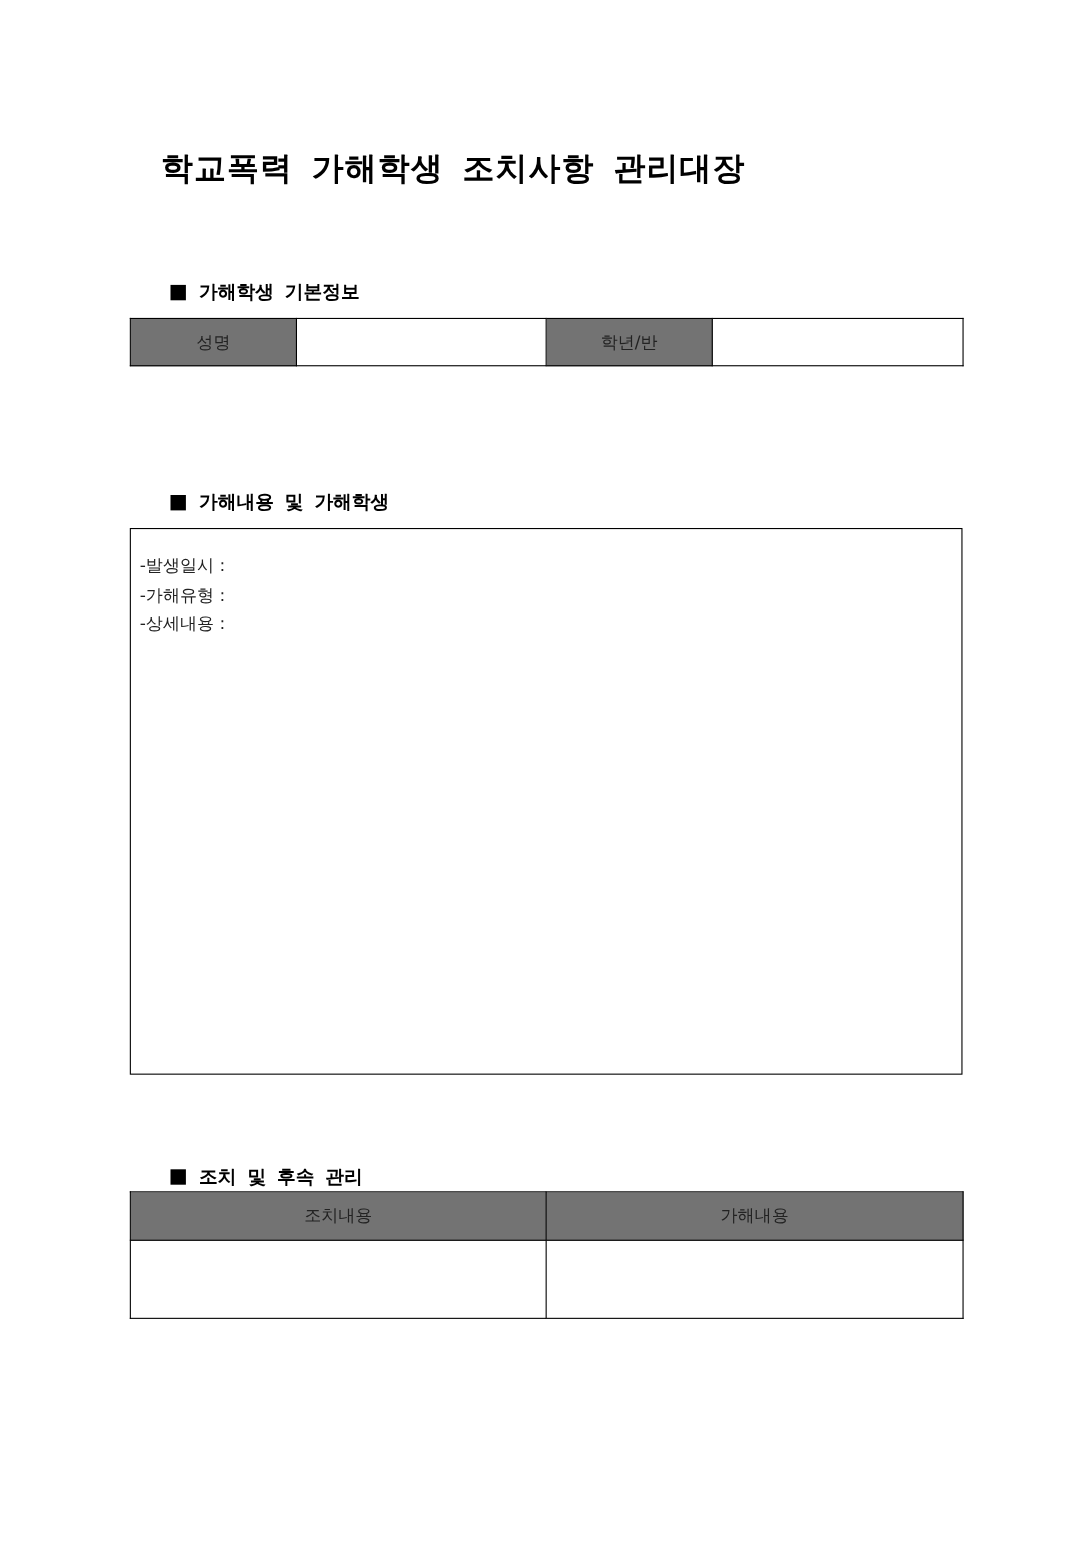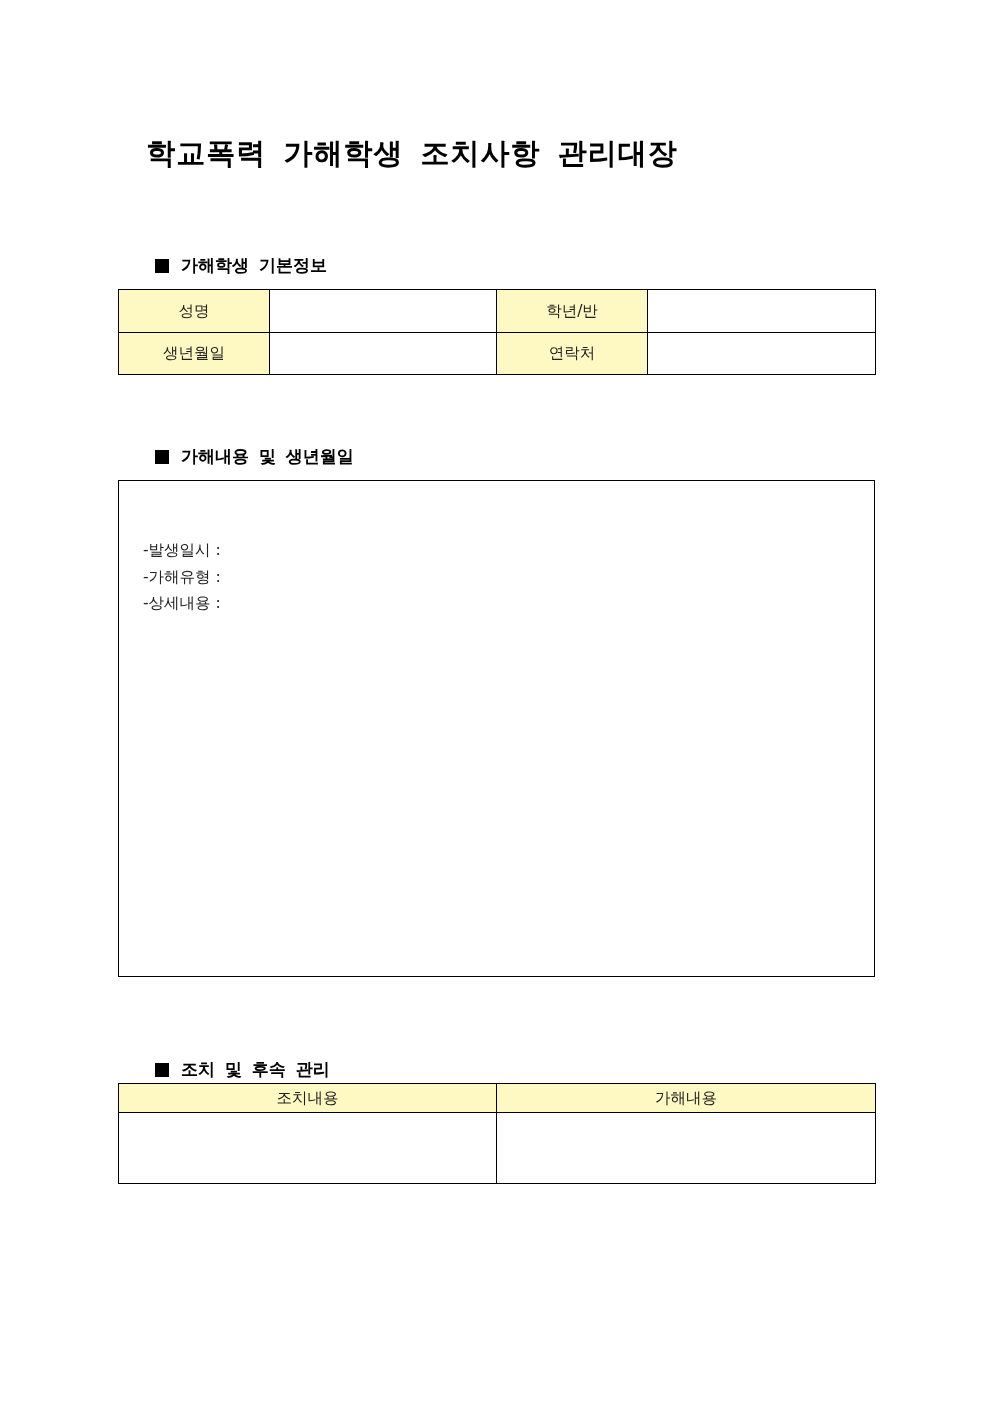--- a/index.html
+++ b/index.html
@@ -11,26 +11,26 @@
     position: absolute; left: 0; top: 134px; width: 824px; text-align: center;
     font-size: 29px; font-weight: bold; letter-spacing: 1px; word-spacing: 6px;
   }
   .section-heading {
     position: absolute; left: 119px; font-size: 17px; font-weight: bold;
     display: flex; align-items: center; word-spacing: 4px; padding-left: 36px;
   }
   .square { display: inline-block; width: 14px; height: 14px; background: #000; margin-right: 12px; }
   table.grid { position: absolute; left: 118px; width: 757px; border-collapse: collapse; table-layout: fixed; }
   table.grid td { border: 1.3px solid #000; font-size: 15.5px; text-align: center; padding: 0; color: #222; }
-  td.label { background: #fef9c3; }
+  td.label { background: #737373; }
   .content-box {
     position: absolute; left: 118px; top: 480px; width: 755px; height: 495px;
     border: 1.3px solid #000;
   }
-  .content-lines { position: absolute; left: 24px; top: 20px; font-size: 15.5px; color: #222; line-height: 26.5px; margin-top: 36px; }
+  .content-lines { position: absolute; left: 8px; top: 20px; font-size: 15.5px; color: #222; line-height: 26.5px; }
 </style>
 </head>
 <body>
 
 <div class="title">학교폭력 가해학생 조치사항 관리대장</div>
 
 <div class="section-heading" style="top:254px;">
   <span class="square"></span>
   <span>가해학생 기본정보</span>
 </div>
@@ -41,52 +41,46 @@
       <col style="width:151px">
       <col style="width:228px">
     </colgroup>
   <tbody>
       <tr style="height:43px;">
     <td class="label">성명</td>
     <td></td>
     <td class="label">학년/반</td>
     <td></td>
   </tr>
-  <tr style="height:42px;">
-    <td class="label">생년월일</td>
-    <td></td>
-    <td class="label">연락처</td>
-    <td></td>
-  </tr>
 </tbody>
   </table>
 
 <div class="section-heading" style="top:445px;">
   <span class="square"></span>
-  <span>가해내용 및 생년월일</span>
+  <span>가해내용 및 가해학생</span>
 </div>
 <div class="content-box">
   <div class="content-lines">
     <div>-발생일시 :</div>
     <div>-가해유형 :</div>
     <div>-상세내용 :</div>
   </div>
 </div>
 
 <div class="section-heading" style="top:1047px;margin-top:11px;">
   <span class="square"></span>
   <span>조치 및 후속 관리</span>
 </div>
 <table class="grid" style="top:1083px;">
   <colgroup>
       <col style="width:378px">
       <col style="width:379px">
     </colgroup>
   <tbody>
-      <tr style="height:29px;">
+      <tr style="height:44px;">
     <td class="label">조치내용</td>
     <td class="label">가해내용</td>
   </tr>
   <tr style="height:71px;">
     <td></td>
     <td></td>
   </tr>
 </tbody>
   </table>
 

